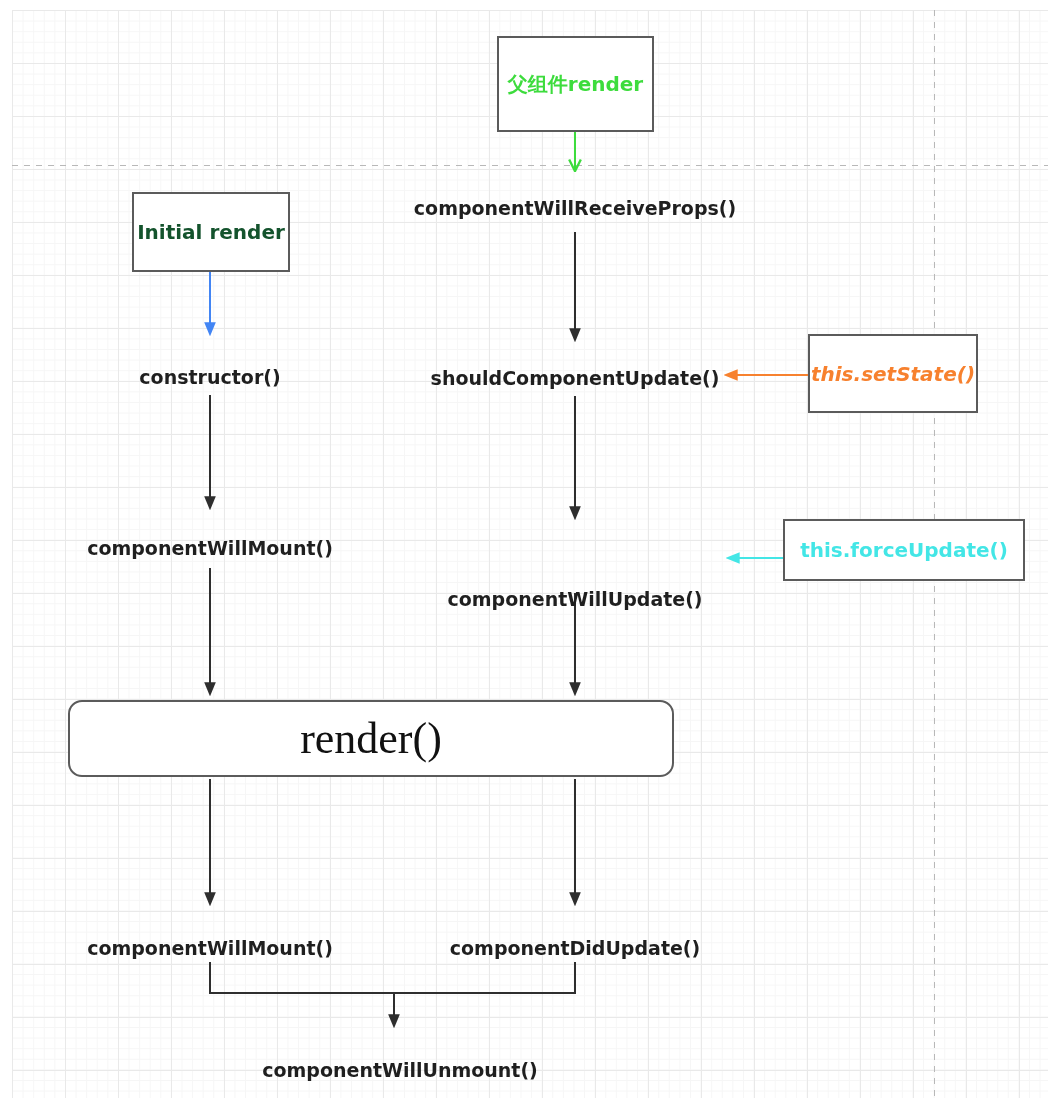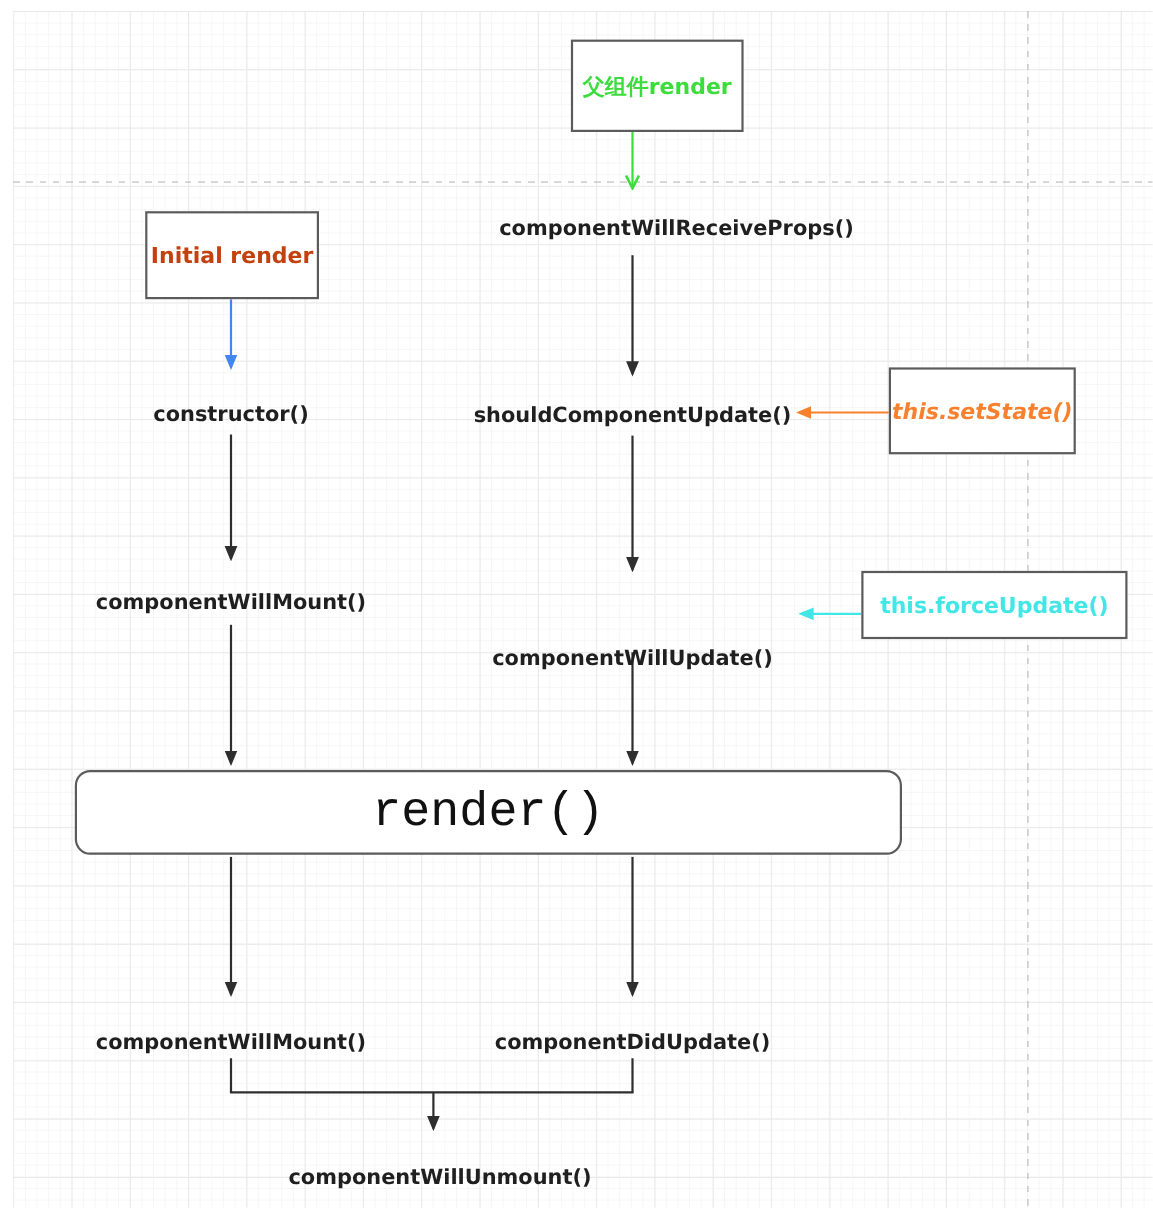--- a/index.html
+++ b/index.html
@@ -19,27 +19,27 @@
     background:repeating-linear-gradient(to bottom,#b8b8b8 0 6px,transparent 6px 12px);}
 
   svg.wires{position:absolute;left:0;top:0;width:1048px;height:1112px;pointer-events:none;}
 
   .node-box{position:absolute;background:#fff;border:2px solid #5b5b5b;box-sizing:border-box;
     display:flex;align-items:center;justify-content:center;white-space:nowrap;
     font-weight:600;font-size:20px;}
   .label{position:absolute;transform:translate(-50%,-50%);white-space:nowrap;
     font-weight:600;font-size:19px;color:#1f1f1f;}
   .txt-green{color:#3ddc3d;}
-  .txt-blue{color:#c2410c;}
+  .txt-blue{color:#14532d;}
   .txt-orange{color:#f7812e;font-style:italic;}
   .txt-cyan{color:#43e6e6;}
-  .render-box{position:absolute;left:68px;top:700px;width:752px;height:77px;background:#fff;
+  .render-box{position:absolute;left:68px;top:700px;width:606px;height:77px;background:#fff;
     border:2.5px solid #5b5b5b;border-radius:14px;box-sizing:border-box;
     display:flex;align-items:center;justify-content:center;
-    font-family:Liberation Mono, monospace;font-size:44px;font-weight:400;color:#111;}
+    font-family:Liberation Serif, serif;font-size:44px;font-weight:400;color:#111;}
 </style>
 </head>
 <body>
 
 <div id="stage">
   <div class="grid"></div>
   <div class="page-break-h"></div>
   <div class="page-break-v"></div>
 
   <svg class="wires" viewBox="0 0 1048 1112">
@@ -76,41 +76,41 @@
 
     <line x1="210" y1="962" x2="210" y2="993" stroke="#2e2e2e" stroke-width="2"></line>
     <line x1="575" y1="962" x2="575" y2="993" stroke="#2e2e2e" stroke-width="2"></line>
     <line x1="209" y1="993" x2="576" y2="993" stroke="#2e2e2e" stroke-width="2"></line>
     <line x1="394" y1="993" x2="394" y2="1026" stroke="#2e2e2e" stroke-width="2" marker-end="url(#tri-black)"></line>
 
     <line x1="808" y1="375" x2="726" y2="375" stroke="#f7812e" stroke-width="2" marker-end="url(#tri-orange)"></line>
     <line x1="783" y1="558" x2="728" y2="558" stroke="#43e6e6" stroke-width="2" marker-end="url(#tri-cyan)"></line>
   </svg>
 
-  <div class="node-box txt-green" style="left:519px;top:36px;width:157px;height:84px;">
+  <div class="node-box txt-green" style="left:497px;top:36px;width:157px;height:96px;">
     <span>父组件render</span>
   </div>
 
   <div class="node-box txt-blue" style="left:132px;top:192px;width:158px;height:80px;">
     <span>Initial render</span>
   </div>
 
   <div class="node-box txt-orange" style="left:808px;top:334px;width:170px;height:79px;">
     <span>this.setState()</span>
   </div>
 
   <div class="node-box txt-cyan" style="left:783px;top:519px;width:242px;height:62px;">
     <span>this.forceUpdate()</span>
   </div>
 
   <div class="render-box">
     <span>render()</span>
   </div>
 
-  <div class="label" style="left:575px;top:208px;margin-left:40px;">componentWillReceiveProps()</div>
+  <div class="label" style="left:575px;top:208px;">componentWillReceiveProps()</div>
   <div class="label" style="left:210px;top:377px;">constructor()</div>
   <div class="label" style="left:210px;top:548px;">componentWillMount()</div>
   <div class="label" style="left:575px;top:378px;">shouldComponentUpdate()</div>
   <div class="label" style="left:575px;top:575px;margin-top:24px;">componentWillUpdate()</div>
   <div class="label" style="left:210px;top:948px;">componentWillMount()</div>
   <div class="label" style="left:575px;top:948px;">componentDidUpdate()</div>
   <div class="label" style="left:400px;top:1070px;">componentWillUnmount()</div>
 </div>
 
 </body></html>

